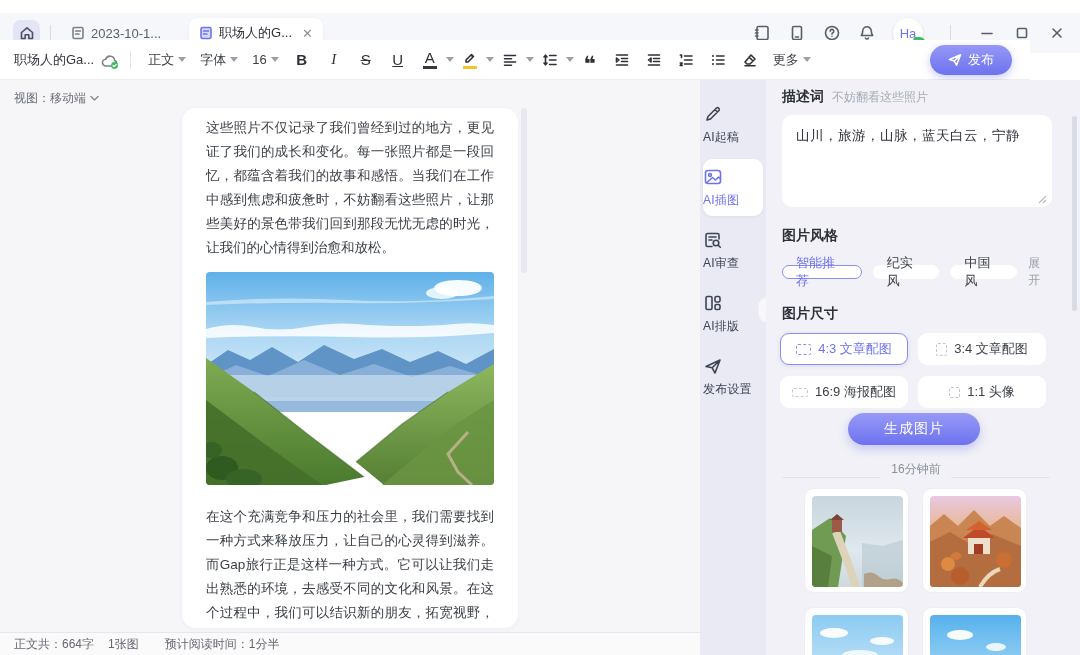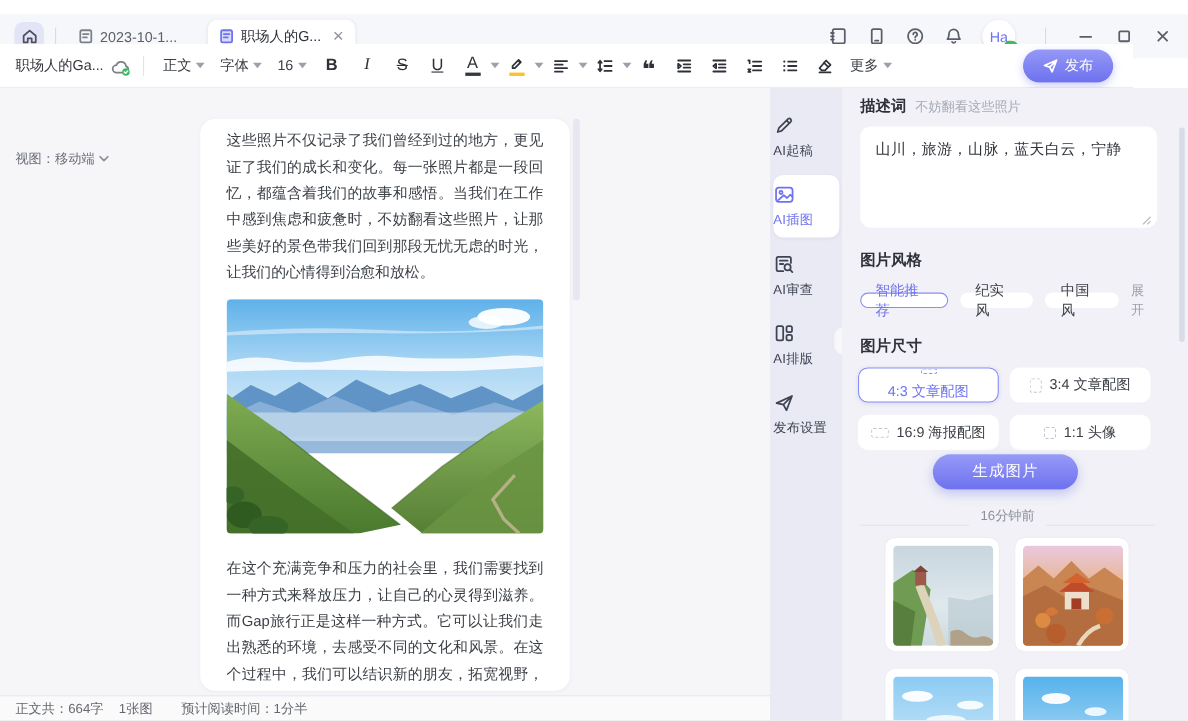--- a/index.html
+++ b/index.html
@@ -35,21 +35,21 @@
   .letter-stack .bar{width:14px;height:3px;margin-top:1px;}
   .bar-dark{background:#35383f;}
   .bar-yellow{background:#f7c325;}
   .t-group{display:flex;align-items:center;}
   .quote-glyph{font-size:21px;font-weight:bold;color:#2e3138;line-height:1;margin-top:8px;}
   .more-label{font-size:13px;color:#3c4046;}
   .publish-btn{margin-left:auto;margin-right:18px;height:30px;padding:0 18px;border-radius:15px;background:linear-gradient(180deg,#9598f6,#6d72ee);color:#fff;font-size:13px;display:flex;align-items:center;gap:6px;box-shadow:0 3px 8px rgba(110,115,238,.35);cursor:pointer;}
 
   
   .editor{position:absolute;left:0;top:80px;width:700px;height:552px;background:#f6f6f9;}
-  .view-switch{position:absolute;left:14px;top:10px;font-size:12px;color:#6b6f78;display:flex;align-items:center;gap:4px;cursor:pointer;margin-top:46px;}
+  .view-switch{position:absolute;left:14px;top:10px;font-size:12px;color:#6b6f78;display:flex;align-items:center;gap:4px;cursor:pointer;}
   .doc-card{position:absolute;left:182px;top:28px;width:336px;height:520px;background:#ffffff;border-radius:14px;box-shadow:0 1px 4px rgba(90,94,130,.06);padding:8px 24px 0 24px;overflow:hidden;}
   .doc-card p{margin:0;font-size:13.5px;line-height:24px;color:#3a3f46;text-align:justify;}
   .doc-img{display:block;width:288px;height:213px;border-radius:4px;margin:12px 0 20px 0;}
   .doc-scroll{position:absolute;left:521px;top:28px;width:6px;height:165px;border-radius:3px;background:#e6e7f0;}
   .statusbar{position:absolute;left:0;top:632px;width:700px;height:23px;background:#fafafb;border-top:1px solid #e6e6ec;display:flex;align-items:center;font-size:12px;color:#64686f;}
   .statusbar span{margin-left:14px;}
   .statusbar .rt{margin-left:26px;}
 
   
   .rail{position:absolute;left:700px;top:80px;width:66px;height:575px;background:#e9eaf4;display:flex;flex-direction:column;align-items:center;padding-top:16px;}
@@ -68,21 +68,21 @@
   .prompt-wrap{position:relative;margin:9px 0 0 16px;width:270px;}
   textarea.prompt{width:270px;height:92px;border:none;border-radius:10px;background:#ffffff;resize:none;padding:12px 14px;font-size:13.5px;color:#2e3138;outline:none;letter-spacing:.5px;}
   .grip{position:absolute;right:5px;bottom:7px;width:9px;height:9px;}
   .sec-title{margin:16px 0 0 16px;font-size:14px;font-weight:bold;color:#2e3138;}
   .style-row{display:flex;align-items:center;margin:10px 0 0 16px;}
   .chip{height:14px;padding:0 13px;border-radius:8px;background:#fff;border:1px solid #ffffff;font-size:13px;color:#3c4046;display:flex;align-items:center;margin-right:11px;cursor:pointer;}
   .chip.selected{border:1px solid #8a8ef2;color:#6e73ee;}
   .expand-link{margin-left:auto;margin-right:28px;font-size:12px;color:#9ca1ac;cursor:pointer;}
   .size-grid{display:grid;grid-template-columns:128px 128px;grid-gap:11px 10px;margin:10px 0 0 14px;}
   .size-btn{height:32px;border-radius:9px;background:#fff;border:1px solid #ffffff;display:flex;align-items:center;justify-content:center;gap:7px;font-size:13px;color:#3c4046;cursor:pointer;}
-  .size-btn.selected{border:1px solid #8a8ef2;color:#6e73ee;box-shadow:0 1px 4px rgba(110,115,238,.18);flex-direction:column;}
+  .size-btn.selected{border:1px solid #8a8ef2;color:#6e73ee;box-shadow:0 1px 4px rgba(110,115,238,.18);}
   .ratio{border:1.5px dashed #c4c7d2;border-radius:2px;}
   .size-btn.selected .ratio{border-color:#8a8ef2;}
   .r43{width:15px;height:11px;} .r34{width:11px;height:13px;} .r169{width:16px;height:9px;} .r11{width:11px;height:11px;}
   .gen-btn{position:absolute;left:82px;top:333px;width:132px;height:32px;border-radius:16px;background:linear-gradient(180deg,#979af7,#6d72ee);color:#fff;font-size:14px;display:flex;align-items:center;justify-content:center;box-shadow:0 4px 10px rgba(110,115,238,.35);cursor:pointer;letter-spacing:1px;}
   .history-divider{position:absolute;left:16px;top:381px;width:268px;display:flex;align-items:flex-end;gap:10px;color:#8b8f99;font-size:12px;}
   .history-divider:before,.history-divider:after{content:"";flex:1;height:1px;background:#e2e3ec;}
   .thumb-grid{position:absolute;left:38px;top:408px;width:228px;display:grid;grid-template-columns:105px 105px;grid-gap:14px 13px;}
   .thumb-card{width:105px;height:105px;background:#fff;border:1px solid #ededf3;border-radius:10px;padding:7px;cursor:pointer;}
   .thumb-card svg{display:block;width:91px;height:91px;border-radius:4px;}
   .panel-scroll{position:absolute;right:3px;top:36px;width:5px;height:195px;border-radius:3px;background:#d9dbe6;}

